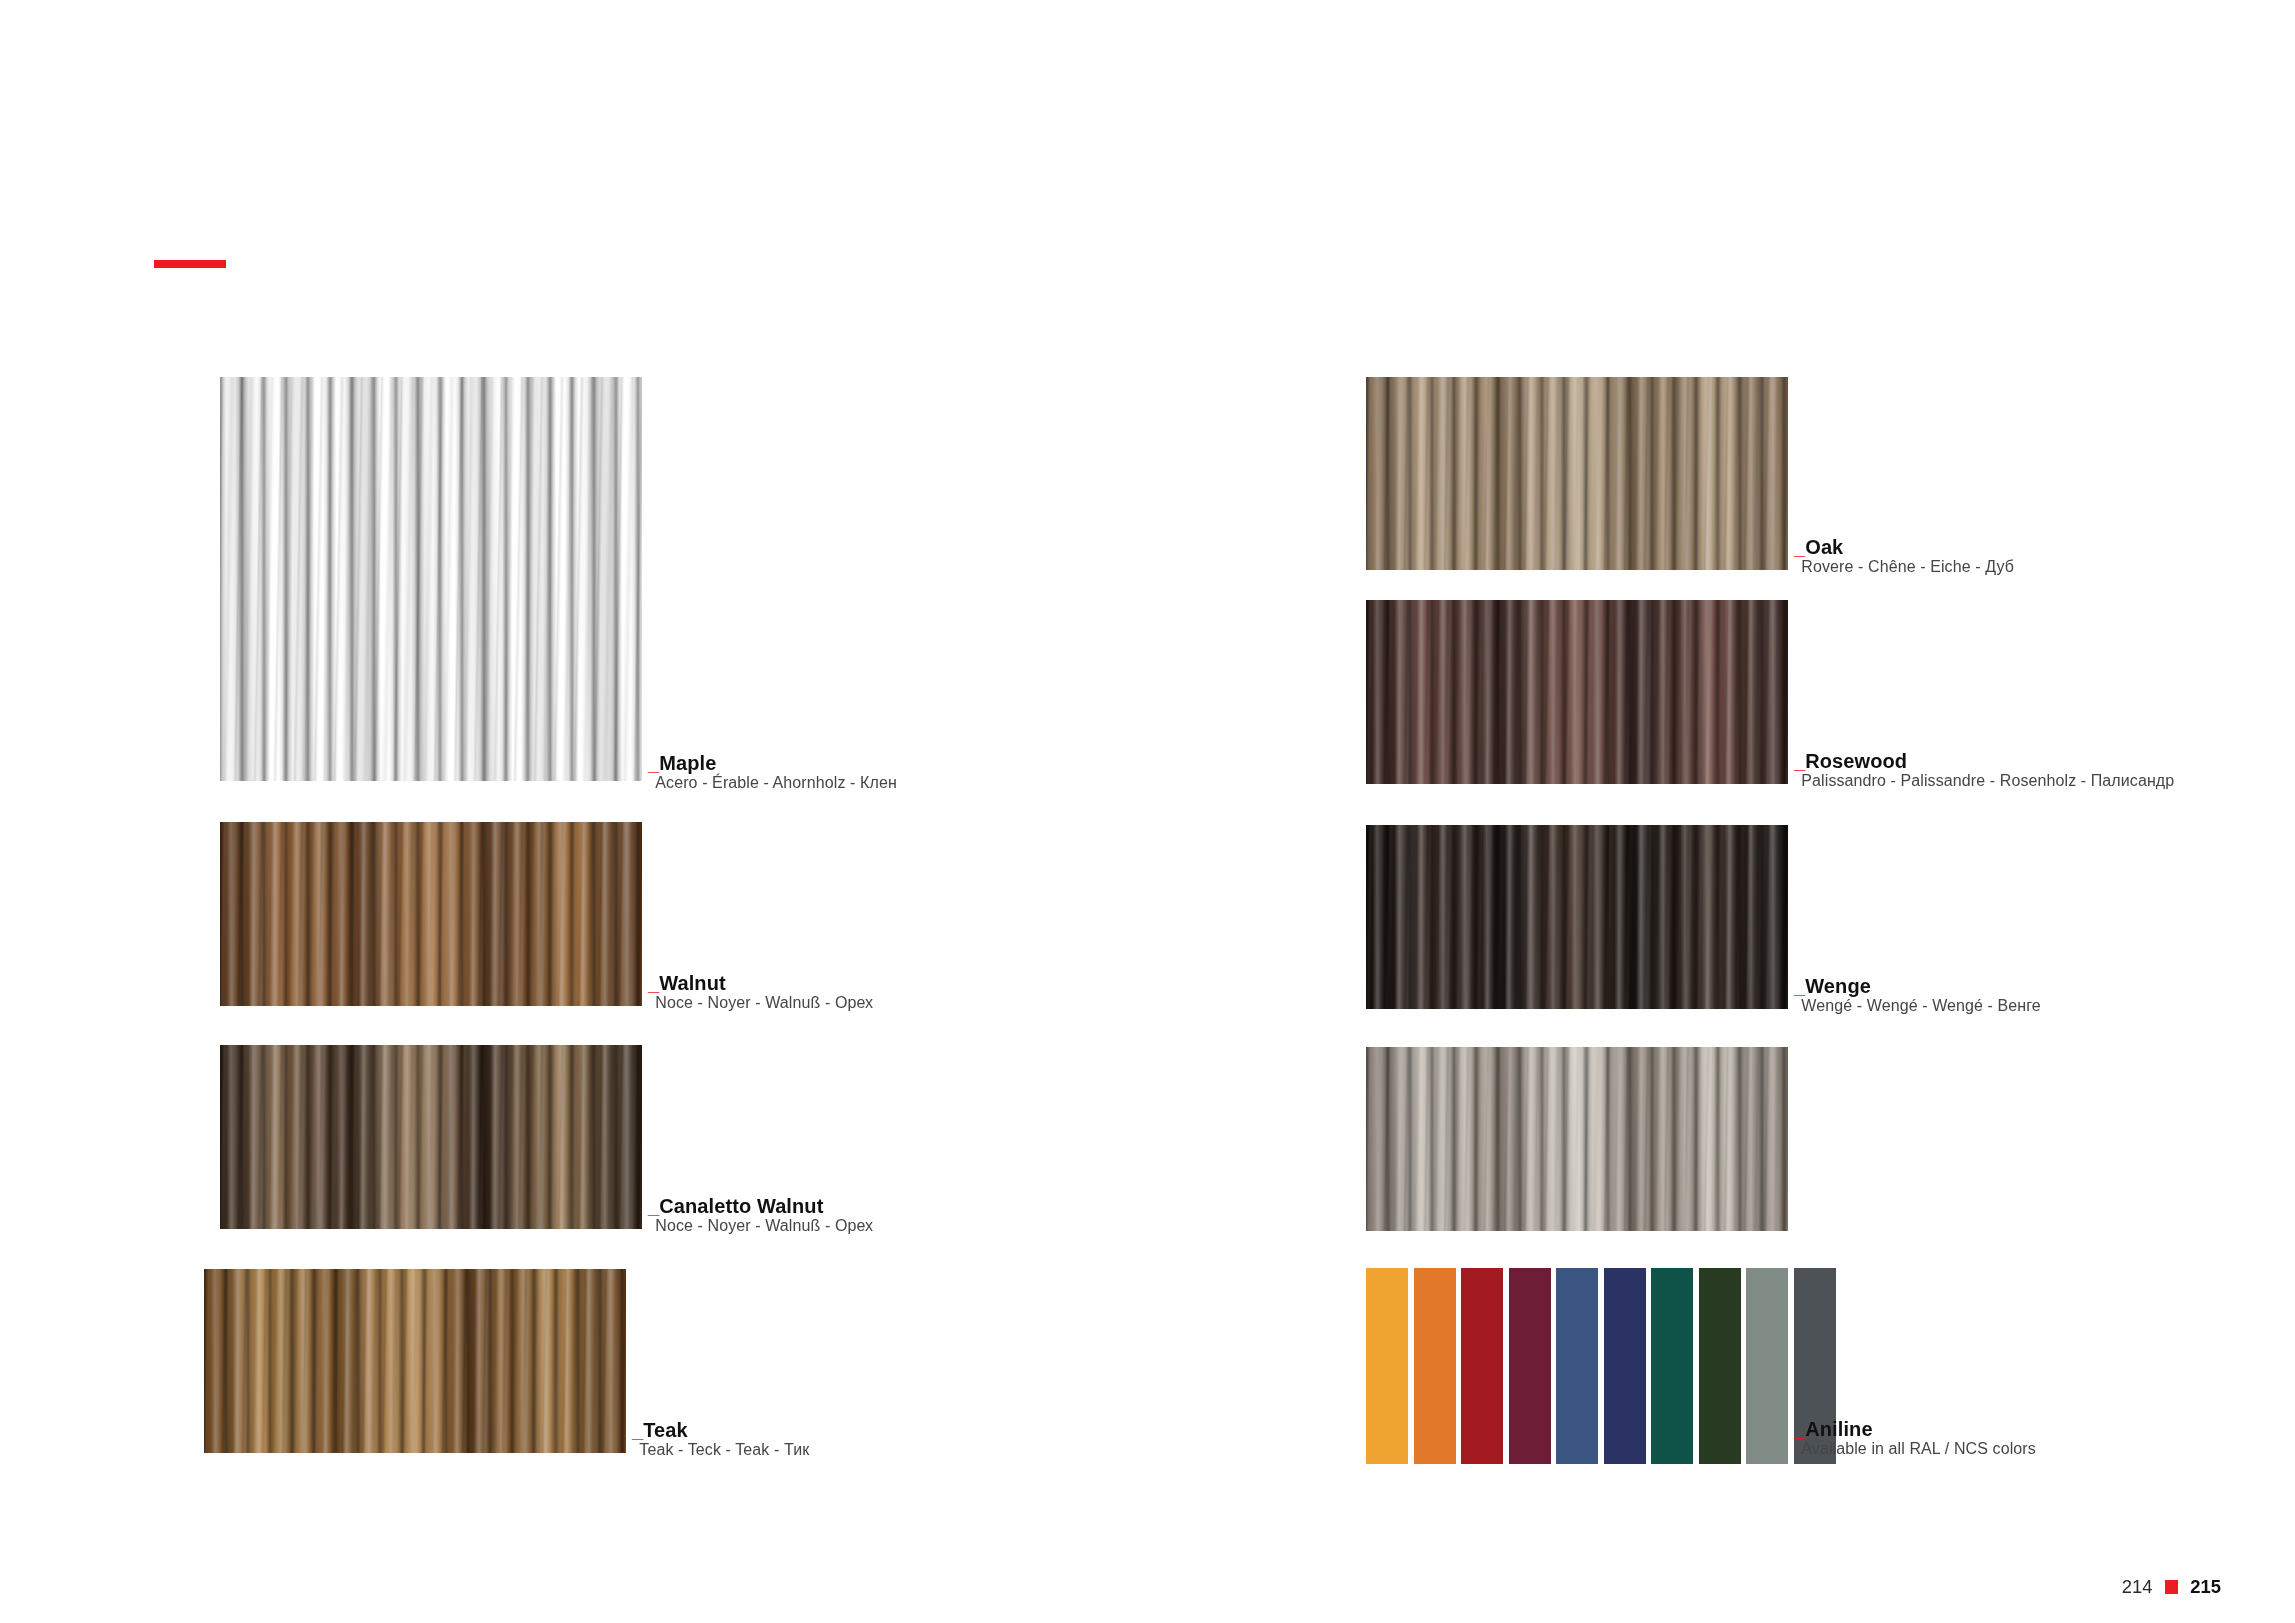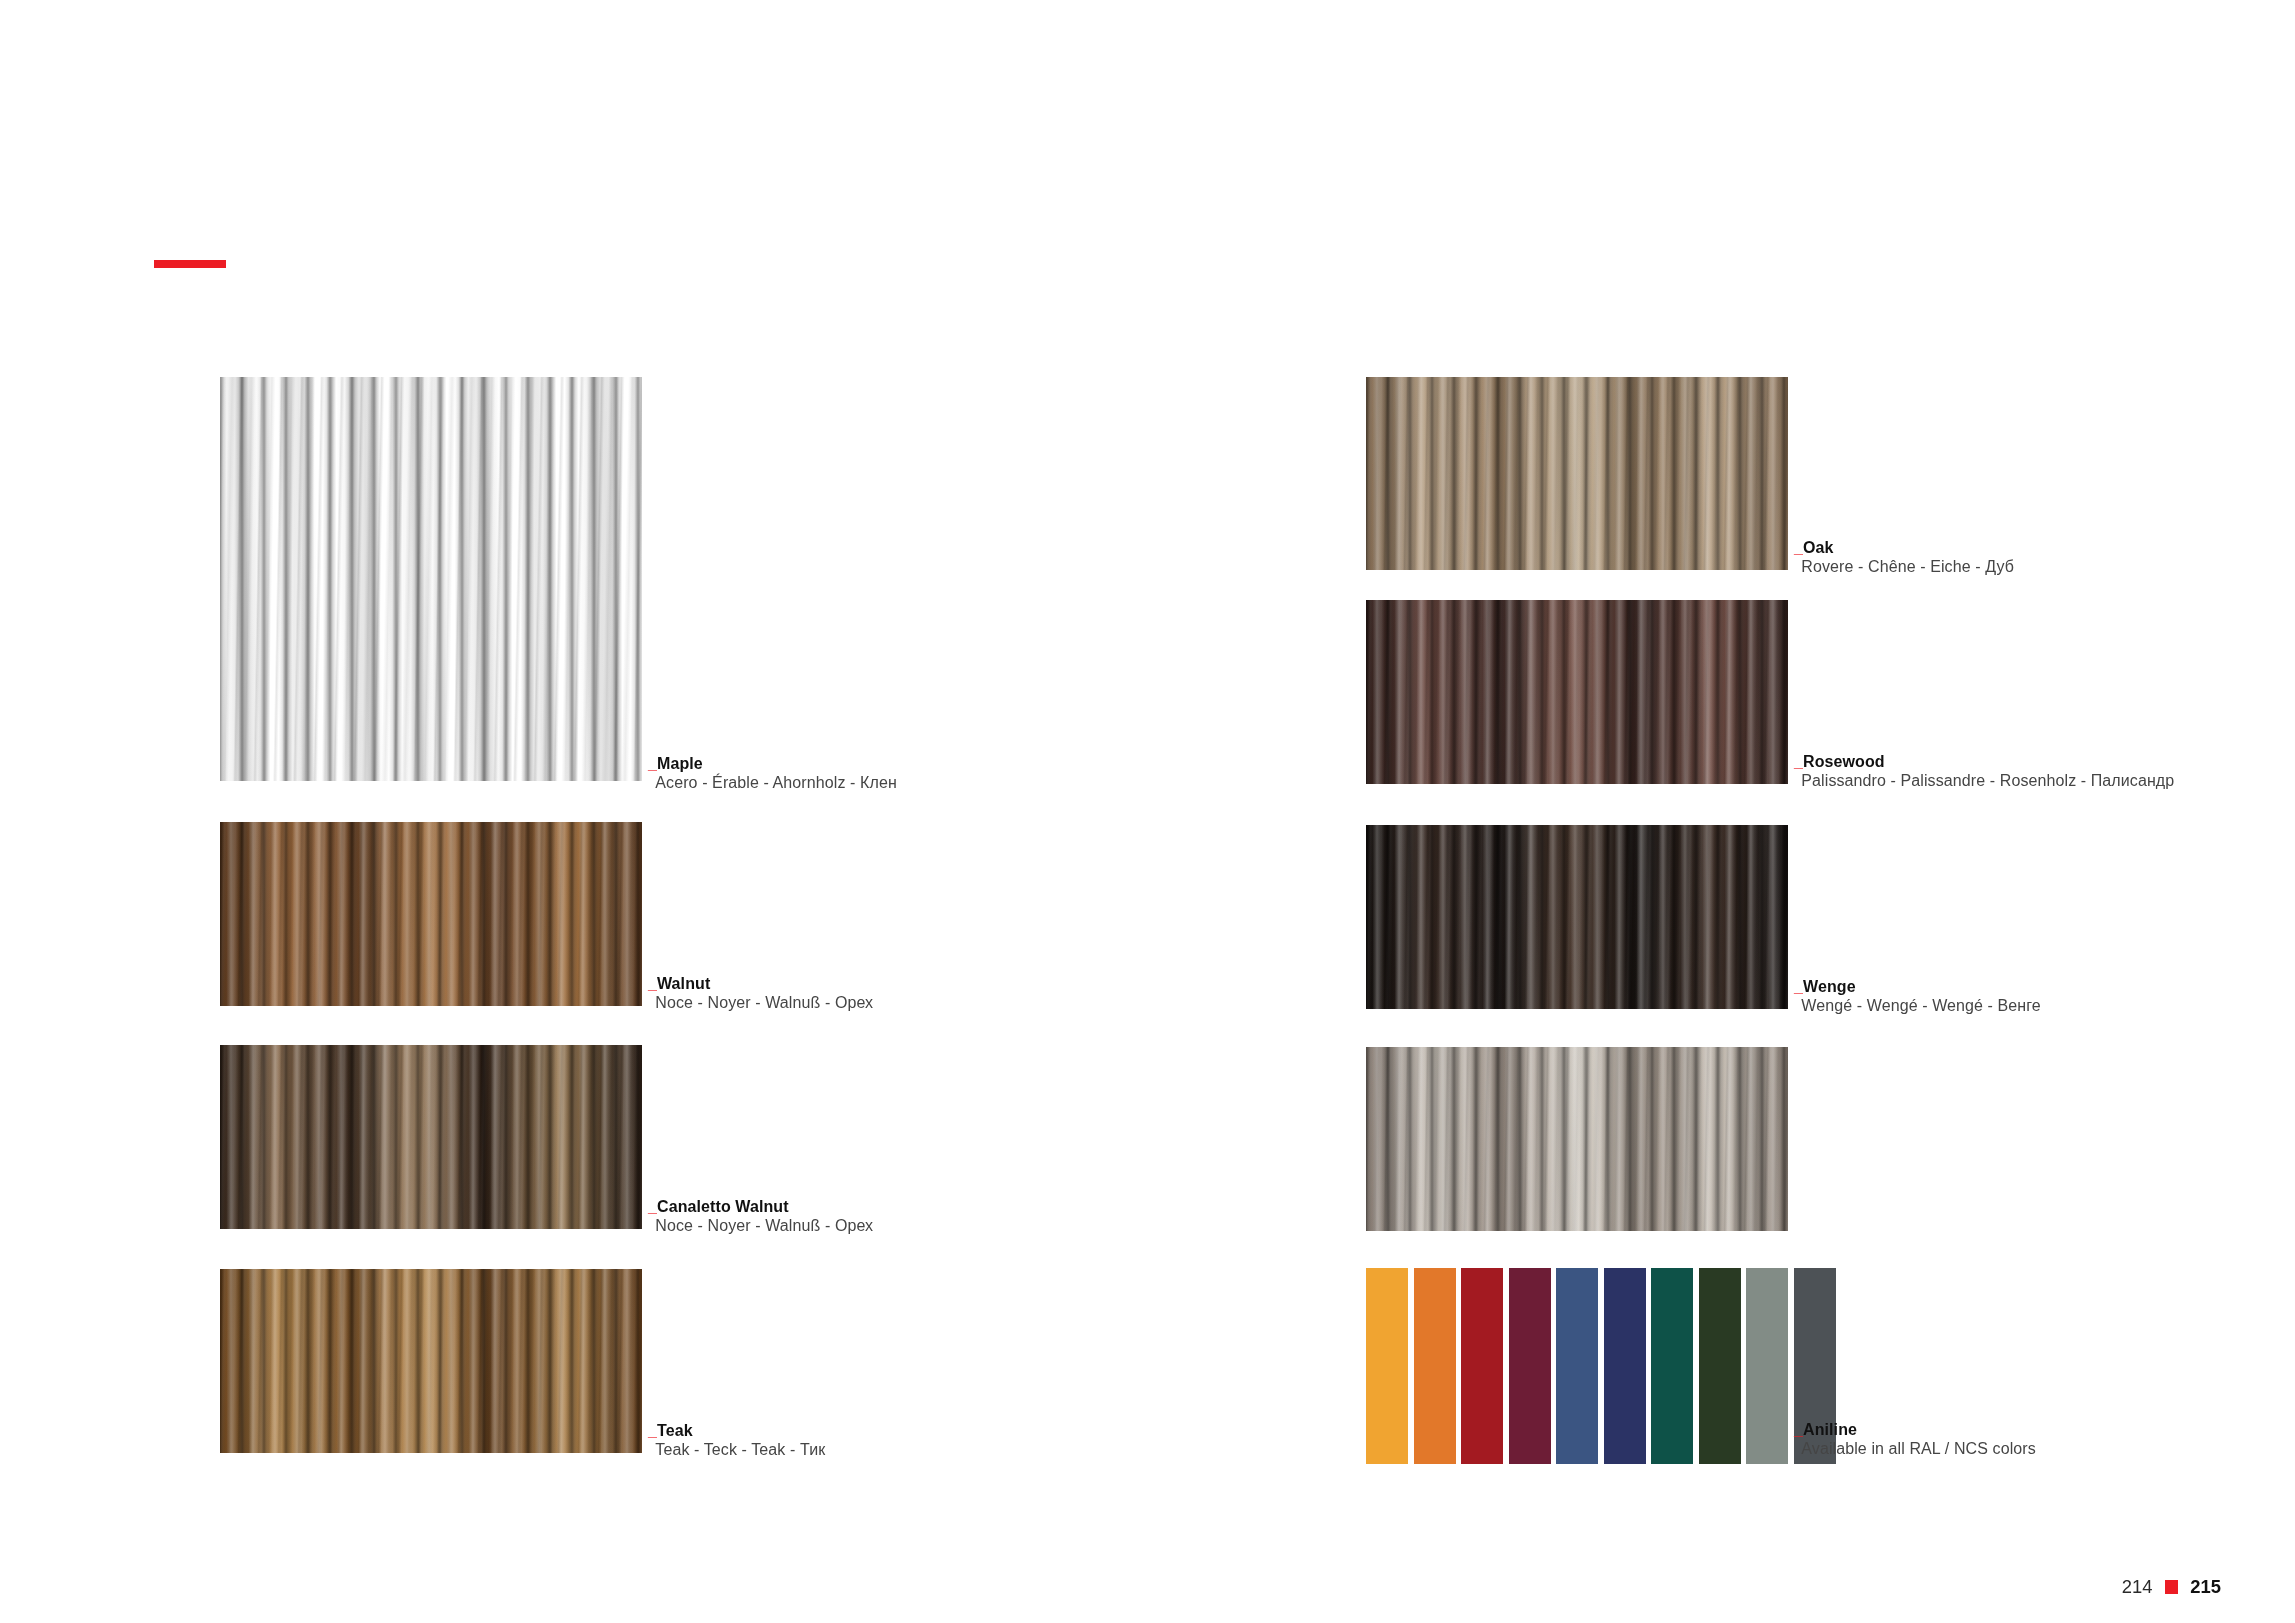--- a/index.html
+++ b/index.html
@@ -52,21 +52,21 @@
     position: absolute;
     left: 0;
     top: 0;
     box-sizing: border-box;
   }
   .caption {
     position: absolute;
     white-space: nowrap;
   }
   .caption .cap-name {
-    font-size: 16px;
+    font-size: 20px;
     font-weight: bold;
     color: #111111;
     line-height: 19px;
     letter-spacing: 0.1px;
   }
   .caption .cap-name .us {
     color: #EC1C24;
     font-weight: bold;
   }
   .caption .cap-sub {
@@ -188,21 +188,21 @@
 </div>
 
 <div class="sample" style="left:220px; top:1045px; width:422px; height:184px;">
   <div class="swatch-img fluted grain wood-canaletto" style="width:422px; height:184px;"></div>
   <div class="caption" style="left:428px; top:152px;">
     <div class="cap-name"><span class="us" style="color: rgb(236, 28, 36);">_</span><span>Canaletto Walnut</span></div>
     <div class="cap-sub">Noce - Noyer - Walnuß -  Орех</div>
   </div>
 </div>
 
-<div class="sample" style="left:220px; top:1269px; width:422px; height:184px;padding-left:39px;">
+<div class="sample" style="left:204px; top:1269px; width:422px; height:184px;padding-left:39px;">
   <div class="swatch-img fluted grain wood-teak" style="width:422px; height:184px;"></div>
   <div class="caption" style="left:428px; top:152px;">
     <div class="cap-name"><span class="us" style="color: rgb(236, 28, 36);">_</span><span>Teak</span></div>
     <div class="cap-sub">Teak - Teck - Teak -  Тик</div>
   </div>
 </div>
 
 <div class="sample" style="left:1366px; top:377px; width:422px; height:193px;">
   <div class="swatch-img fluted grain wood-oak" style="width:422px; height:193px;"></div>
   <div class="caption" style="left:428px; top:161px;">

